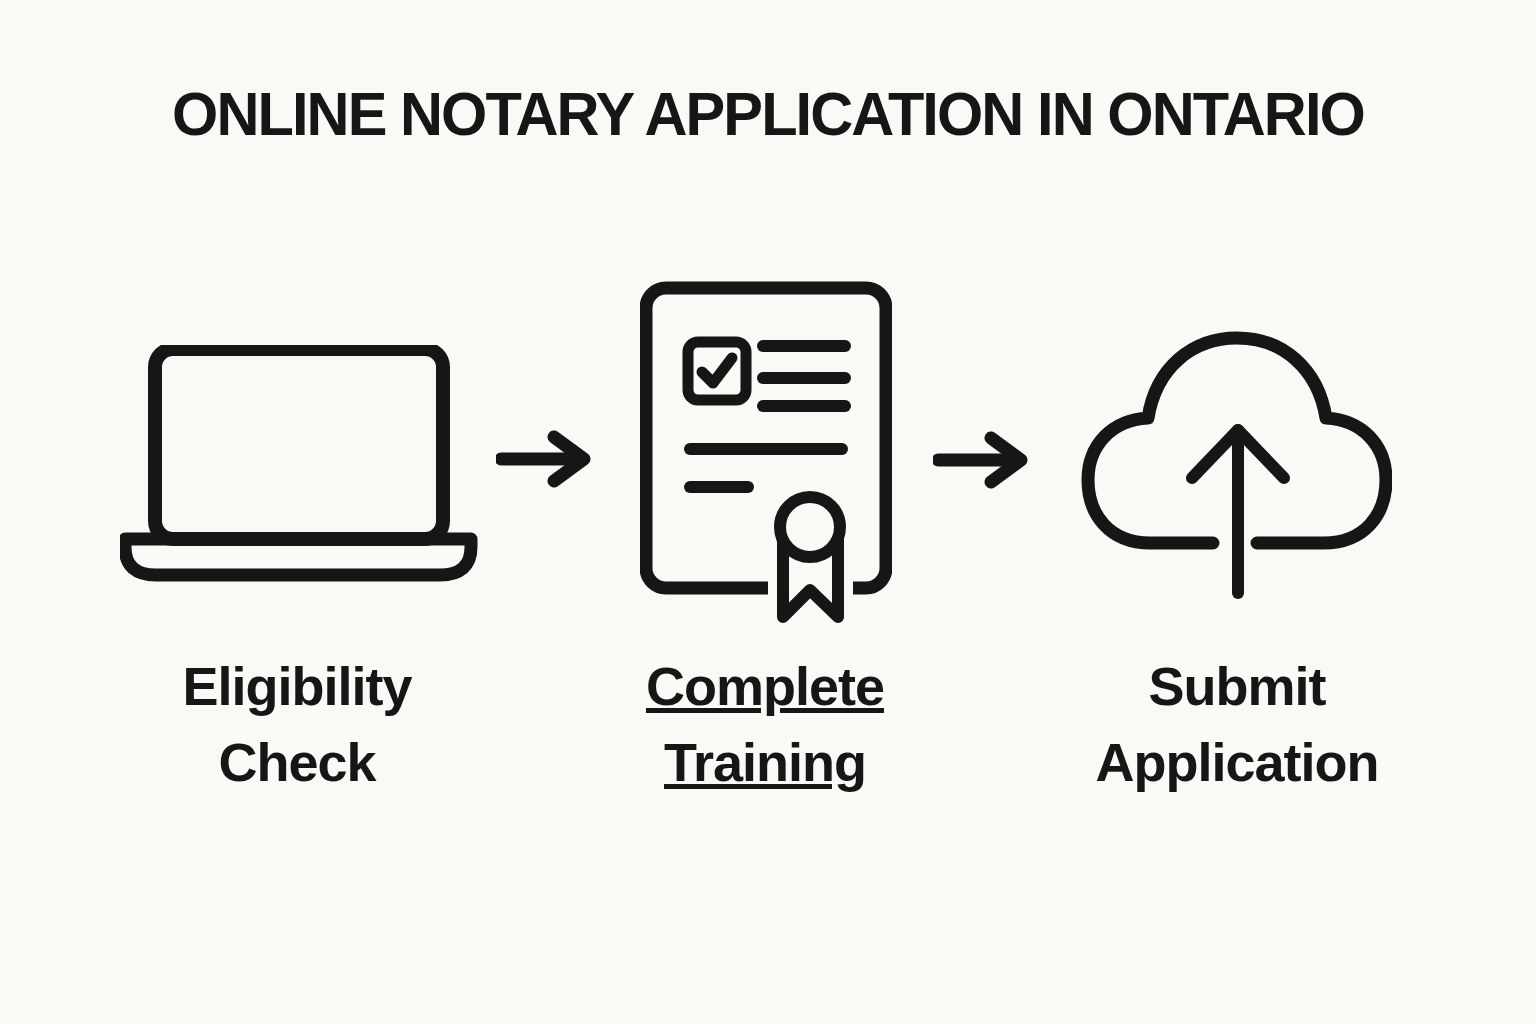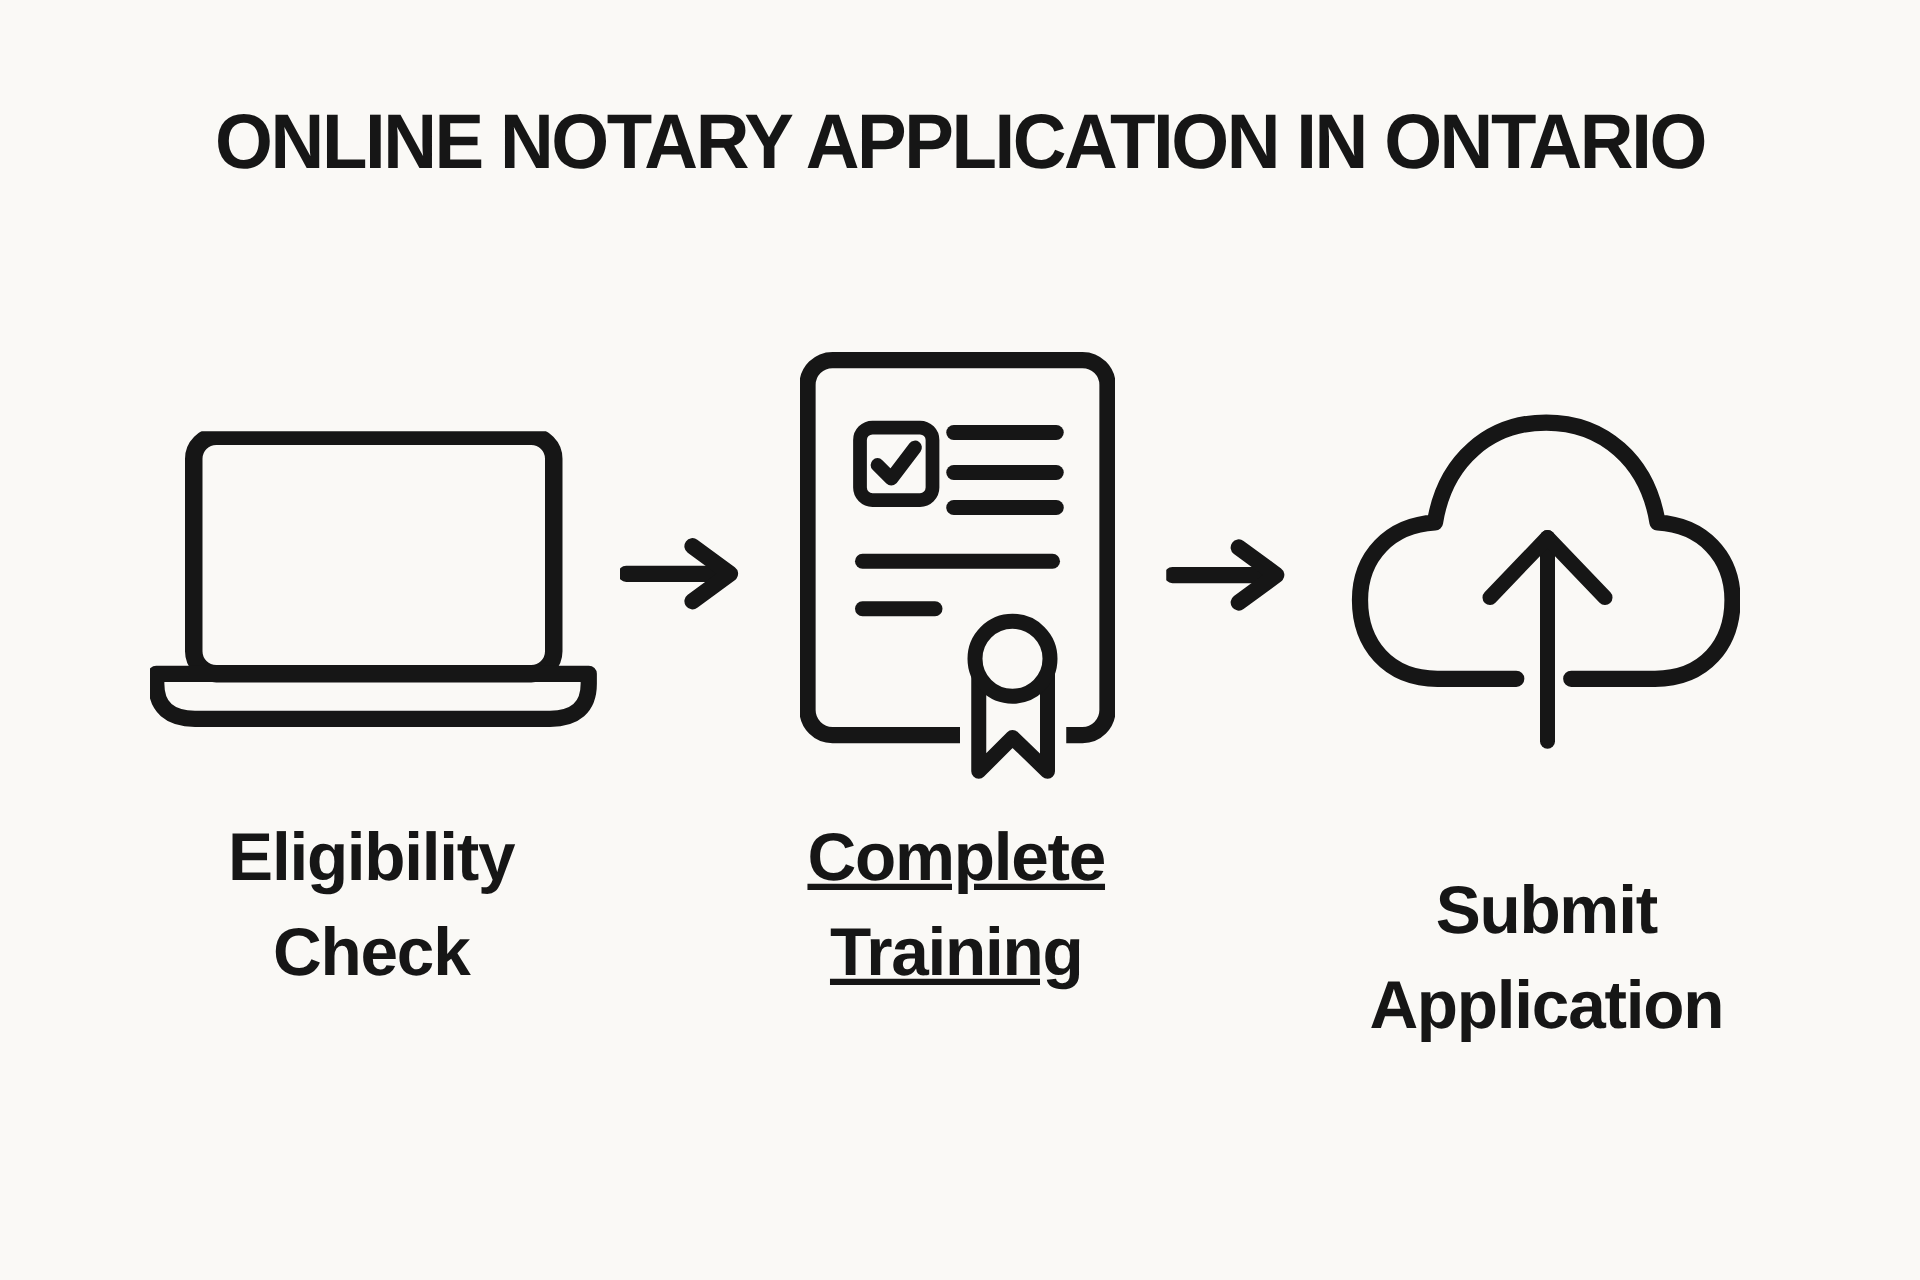--- a/index.html
+++ b/index.html
@@ -43,21 +43,21 @@
     text-align: center;
     font-size: 54px;
     font-weight: 700;
     line-height: 76px;
     letter-spacing: -1px;
     white-space: pre-line;
     color: #161616;
   }
   .label-1 { left: 97px; }
   .label-2 { left: 565px; text-decoration: underline; }
-  .label-3 { left: 1037px; margin-top: 42px; }
+  .label-3 { left: 1037px; }
 </style>
 </head>
 <body>
 
 <div class="canvas">
 
   <div class="title">ONLINE NOTARY APPLICATION IN ONTARIO</div>
 
   <svg class="icon-svg laptop" width="358" height="238" viewBox="0 0 358 238" fill="none" stroke="currentColor" stroke-width="13" stroke-linecap="round" stroke-linejoin="round">
     <rect x="35" y="4" width="288" height="190" rx="18" stroke-width="14"></rect>

